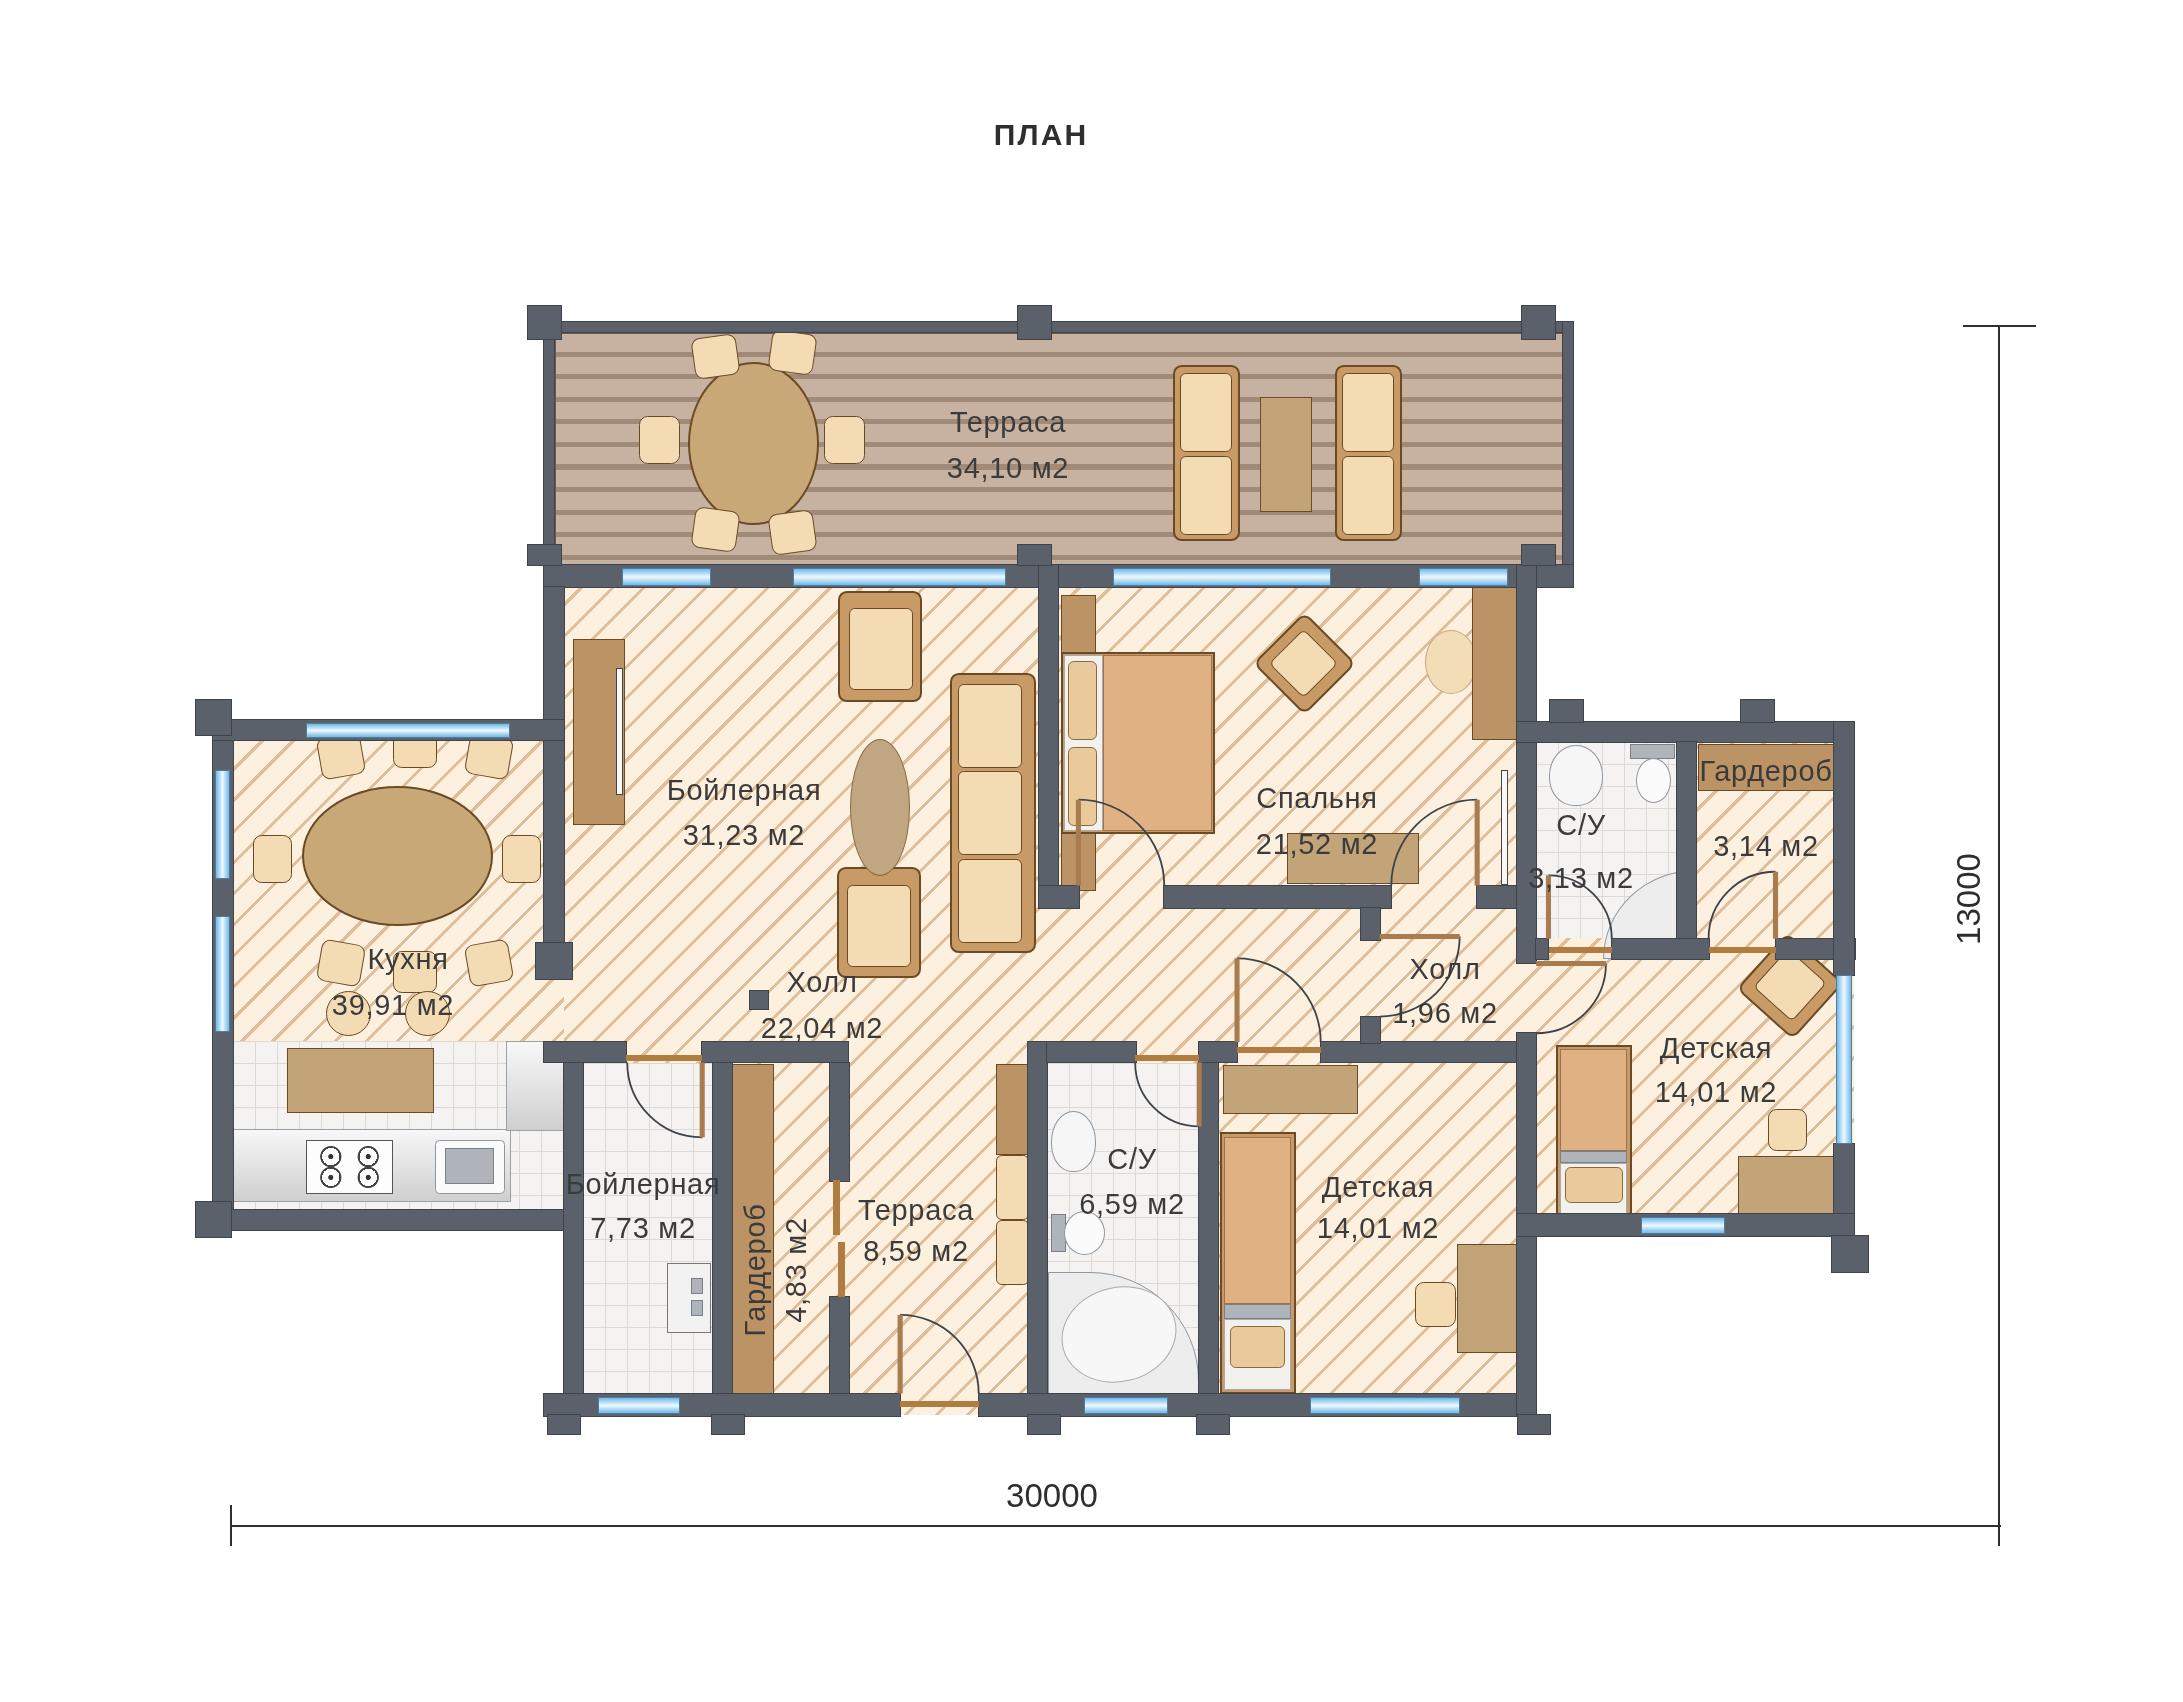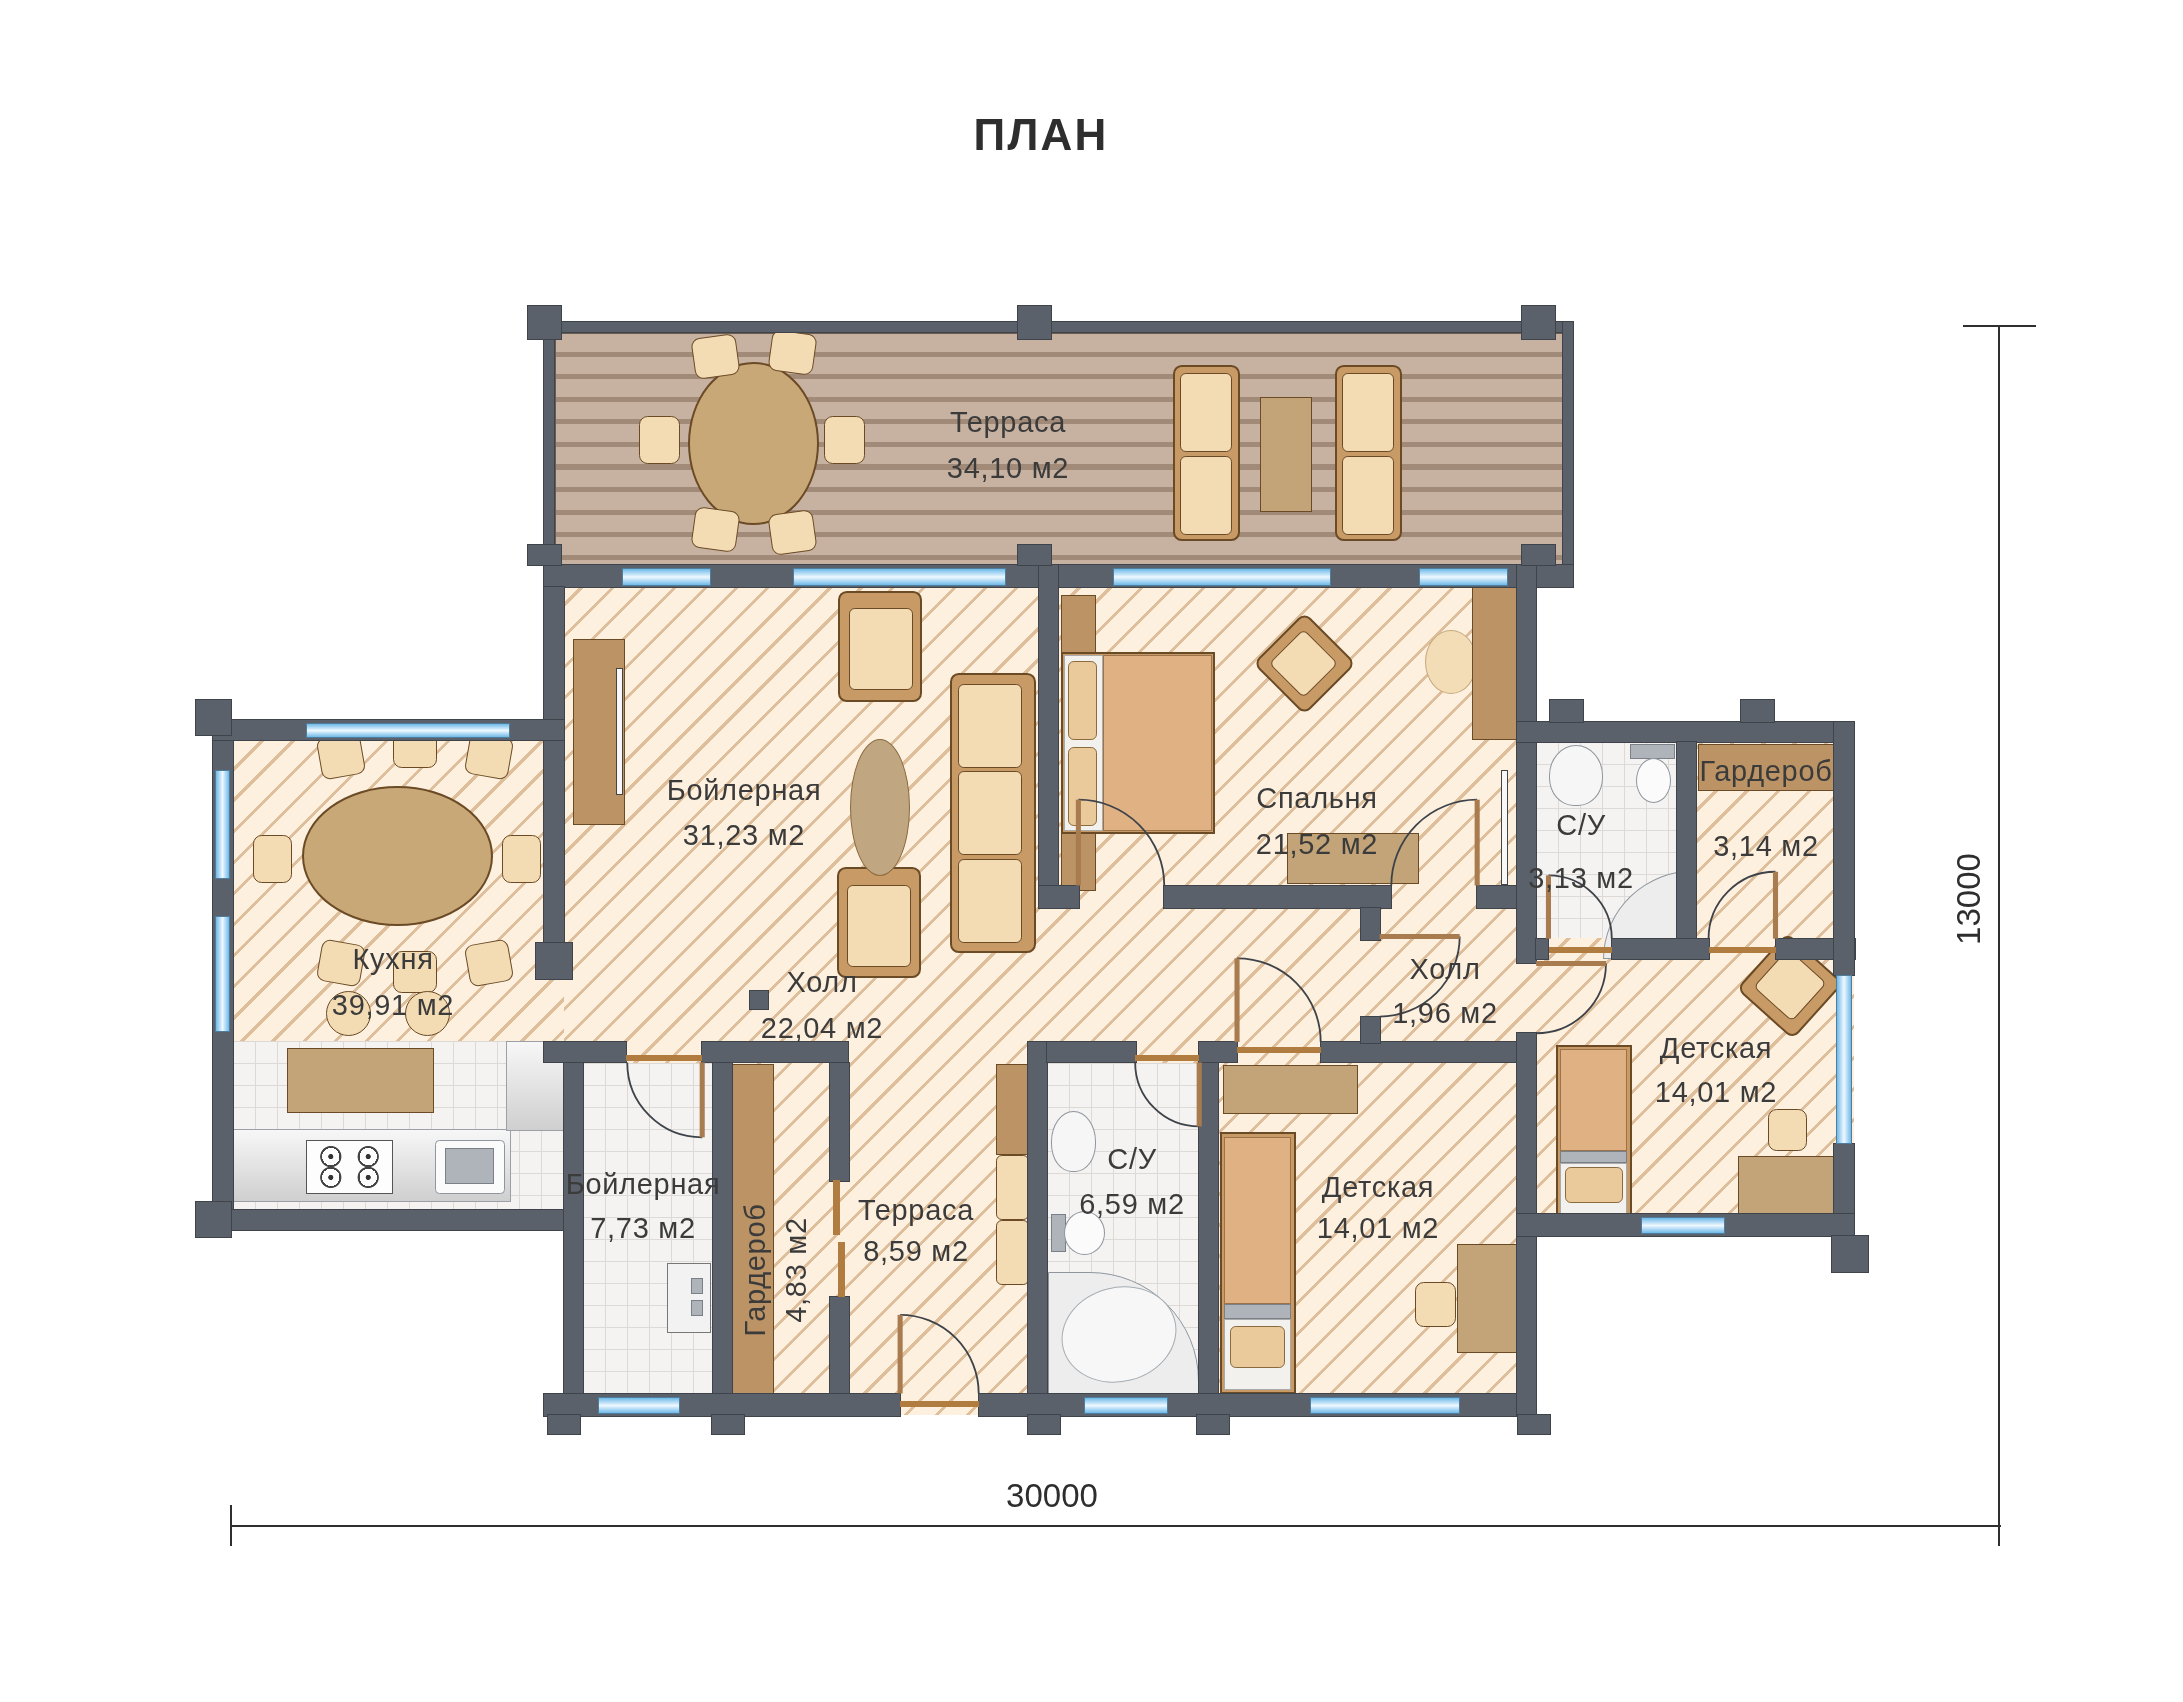--- a/index.html
+++ b/index.html
@@ -54,21 +54,21 @@
   .f-pillow{background:#eac99b;border:1.5px solid #8a6a3f;border-radius:5.8px;}
   .f-shower{background:#ededed;border:1.5px solid #8f969e;border-top-left-radius:100%;}
   .f-tub{background:#ededed;border:1.5px solid #8f969e;border-radius:0 109px 0 0;}
   .f-tubinner{background:#f7f7f7;border:1.5px solid #a5acb2;border-radius:50%;}
   .f-boiler{background:#f2f2f2;border:1.5px solid #777;}
   
   .plan-label{position:absolute;z-index:60;transform:translate(-50%,-50%);
     font-size:29px;color:#3b3b3b;white-space:nowrap;letter-spacing:0.7px;}
   .plan-label.rot{transform:translate(-50%,-50%) rotate(-90deg);}
   #plan-title{position:absolute;z-index:60;transform:translate(-50%,-50%);
-    font-size:44px;font-weight:bold;letter-spacing:2.2px;color:#2e2e2e;}
+    font-size:30px;font-weight:bold;letter-spacing:2.2px;color:#2e2e2e;}
   .dim{position:absolute;z-index:55;background:#2f2f2f;}
   .dim-label{position:absolute;z-index:60;transform:translate(-50%,-50%);
     font-size:33px;color:#2e2e2e;white-space:nowrap;}
   .dim-label.rot{transform:translate(-50%,-50%) rotate(-90deg);}
 </style>
 </head>
 <body>
 
 <div id="stage">
   <div id="plan-title" style="left:1041px;top:135px;">ПЛАН</div>
@@ -280,21 +280,21 @@
     <div class="plan-label" style="left: 1008px; top: 422px;">Терраса</div>
     <div class="plan-label" style="left: 1008px; top: 468px;">34,10 м2</div>
     <div class="plan-label" style="left: 744px; top: 790px;">Бойлерная</div>
     <div class="plan-label" style="left: 744px; top: 835px;">31,23 м2</div>
     <div class="plan-label" style="left: 1317px; top: 798px;">Спальня</div>
     <div class="plan-label" style="left: 1317px; top: 844px;">21,52 м2</div>
     <div class="plan-label" style="left: 1581px; top: 825px;">С/У</div>
     <div class="plan-label" style="left: 1581px; top: 878px;">3,13 м2</div>
     <div class="plan-label" style="left: 1766px; top: 771px;">Гардероб</div>
     <div class="plan-label" style="left: 1766px; top: 846px;">3,14 м2</div>
-    <div class="plan-label" style="left: 393px; top: 959px;">Кухня</div>
+    <div class="plan-label" style="left: 408px; top: 959px;">Кухня</div>
     <div class="plan-label" style="left: 393px; top: 1005px;">39,91 м2</div>
     <div class="plan-label" style="left: 822px; top: 982px;">Холл</div>
     <div class="plan-label" style="left: 822px; top: 1028px;">22,04 м2</div>
     <div class="plan-label" style="left: 1445px; top: 969px;">Холл</div>
     <div class="plan-label" style="left: 1445px; top: 1013px;">1,96 м2</div>
     <div class="plan-label" style="left: 1716px; top: 1048px;">Детская</div>
     <div class="plan-label" style="left: 1716px; top: 1092px;">14,01 м2</div>
     <div class="plan-label" style="left: 643px; top: 1184px;">Бойлерная</div>
     <div class="plan-label" style="left: 643px; top: 1228px;">7,73 м2</div>
     <div class="plan-label rot" style="left: 755px; top: 1270px;">Гардероб</div>

